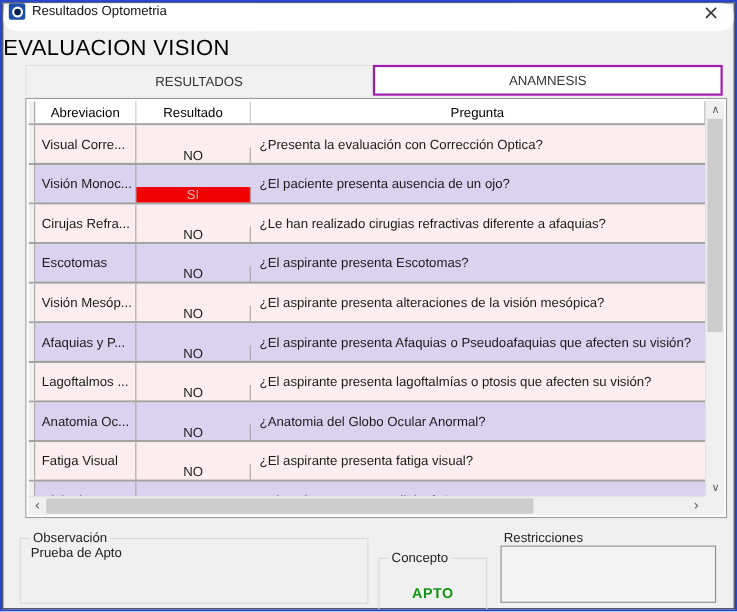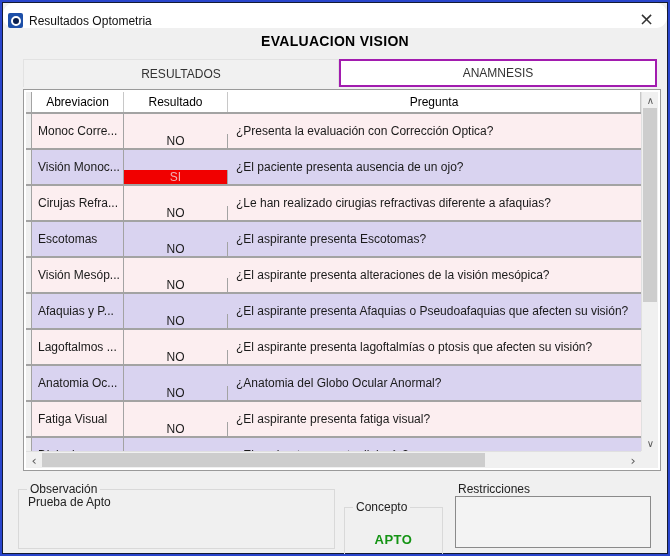--- a/index.html
+++ b/index.html
@@ -7,32 +7,32 @@
   .window {
     position:relative; width:670px; height:556px;
     border:2px solid #2945cc; background:#f0f0f0;
     font-family:"Liberation Sans", sans-serif; color:#1a1a1a;
     overflow:hidden;
   }
   .inner { position:absolute; inset:0; border:1px solid #141b33; }
 
   
   .titlebar { position:absolute; top:0; left:0; right:0; height:25px; background:#ffffff;
-    display:flex; align-items:flex-end; padding:0 5px;border-radius:11px; }
+    display:flex; align-items:flex-start; padding:0 5px;border-radius:11px; }
   .app-icon { width:15px; height:15px; background:#1d4fa8; border-radius:2px;
     display:flex; align-items:center; justify-content:center; margin-right:6px; flex:0 0 auto; }
   .app-icon .ring { width:10px; height:10px; border-radius:50%; background:#0a1f4e;
     border:2px solid #ffffff; }
   .title-text { font-size:12px; color:#111111; }
   .close-btn { margin-left:auto; font-size:18px; line-height:18px; color:#333333;
     padding:0 8px; cursor:default; font-family:"DejaVu Sans", sans-serif; }
 
   
-  .main-title { position:absolute; top:30px; left:0; right:0; text-align:center;
-    font-size:14px; font-weight:bold; letter-spacing:0.3px; color:#000000; }
+  .main-title { position:absolute; top:30px; left:0; right:0; 
+    font-size:20px; font-weight:normal; letter-spacing:0.3px; color:#000000; }
 
   
   .tabs { position:absolute; top:56px; left:20px; right:10px; height:28px; display:flex; }
   .tab { flex:1; display:flex; align-items:center; justify-content:center;
     font-size:12px; color:#333333; }
   .tab-unselected { background:#f1f1f1; border:1px solid #e2e2e2; border-bottom:none; }
   .tab-selected { background:#ffffff; border:2px solid #a21caf;text-align:center; }
 
   
   .grid-panel { position:absolute; top:86px; left:20px; width:638px; height:382px;
@@ -113,21 +113,21 @@
         <div class="grid-main">
           <div class="header-row">
             <div class="rowheader-col"></div>
             <div class="hcell col-abrev">Abreviacion</div>
             <div class="hcell col-res">Resultado</div>
             <div class="hcell col-preg">Pregunta</div>
           </div>
           <div class="rows-host">
               <div class="row row-pink">
                 <div class="rowheader-col"></div>
-                <div class="cell cell-abrev col-abrev">Monoc Corre...</div>
+                <div class="cell cell-abrev col-abrev">Visual Corre...</div>
                 <div class="cell cell-res col-res">NO</div>
                 <div class="cell cell-preg col-preg">¿Presenta la evaluación con Corrección Optica?</div>
               </div>
               <div class="row row-lav">
                 <div class="rowheader-col"></div>
                 <div class="cell cell-abrev col-abrev">Visión Monoc...</div>
                 <div class="cell cell-res col-res cell-alert">SI</div>
                 <div class="cell cell-preg col-preg">¿El paciente presenta ausencia de un ojo?</div>
               </div>
               <div class="row row-pink">

